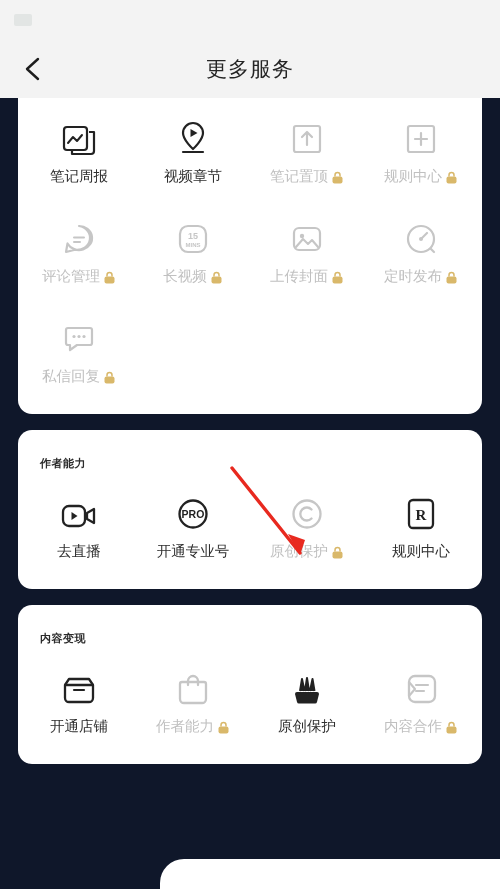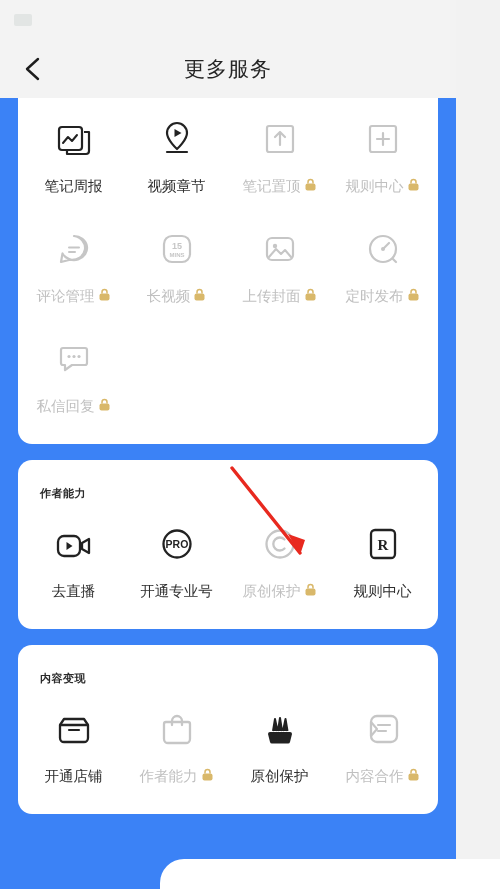--- a/index.html
+++ b/index.html
@@ -4,22 +4,22 @@
 <style>
   * { box-sizing: border-box; margin: 0; padding: 0; }
   html, body {
     width: 500px; height: 889px;
     background: #f2f2f2;
     font-family: "Liberation Sans", sans-serif;
     overflow: hidden;
   }
   #screen {
     position: relative;
-    width: 456px; height: 889px;
-    background: #3b82f6;
+    width: 500px; height: 889px;
+    background: #0f172a;
   }
 
   
   .statusbar {
     height: 40px;
     display: flex;
     align-items: center;
     padding: 0 14px;
     background: #f3f3f3;
   }
@@ -100,23 +100,23 @@
   .icon-wrap {
     width: 40px; height: 40px;
     display: flex; align-items: flex-end; justify-content: center;
     margin-bottom: 11px;
   }
   .icon-wrap svg { display: block; }
   .cell-label {
     font-size: 14.5px;
     color: #2f2f2f;
     display: flex;
+    align-items: center;
     gap: 3px;
     white-space: nowrap;
-    margin-top: 10px;
   }
   .cell.locked .cell-label { color: #c0c0c0; }
   .lock {
     display: inline-block;
     width: 13px; height: 13px;
     position: relative;
     top: 1px;
   }
 
   

